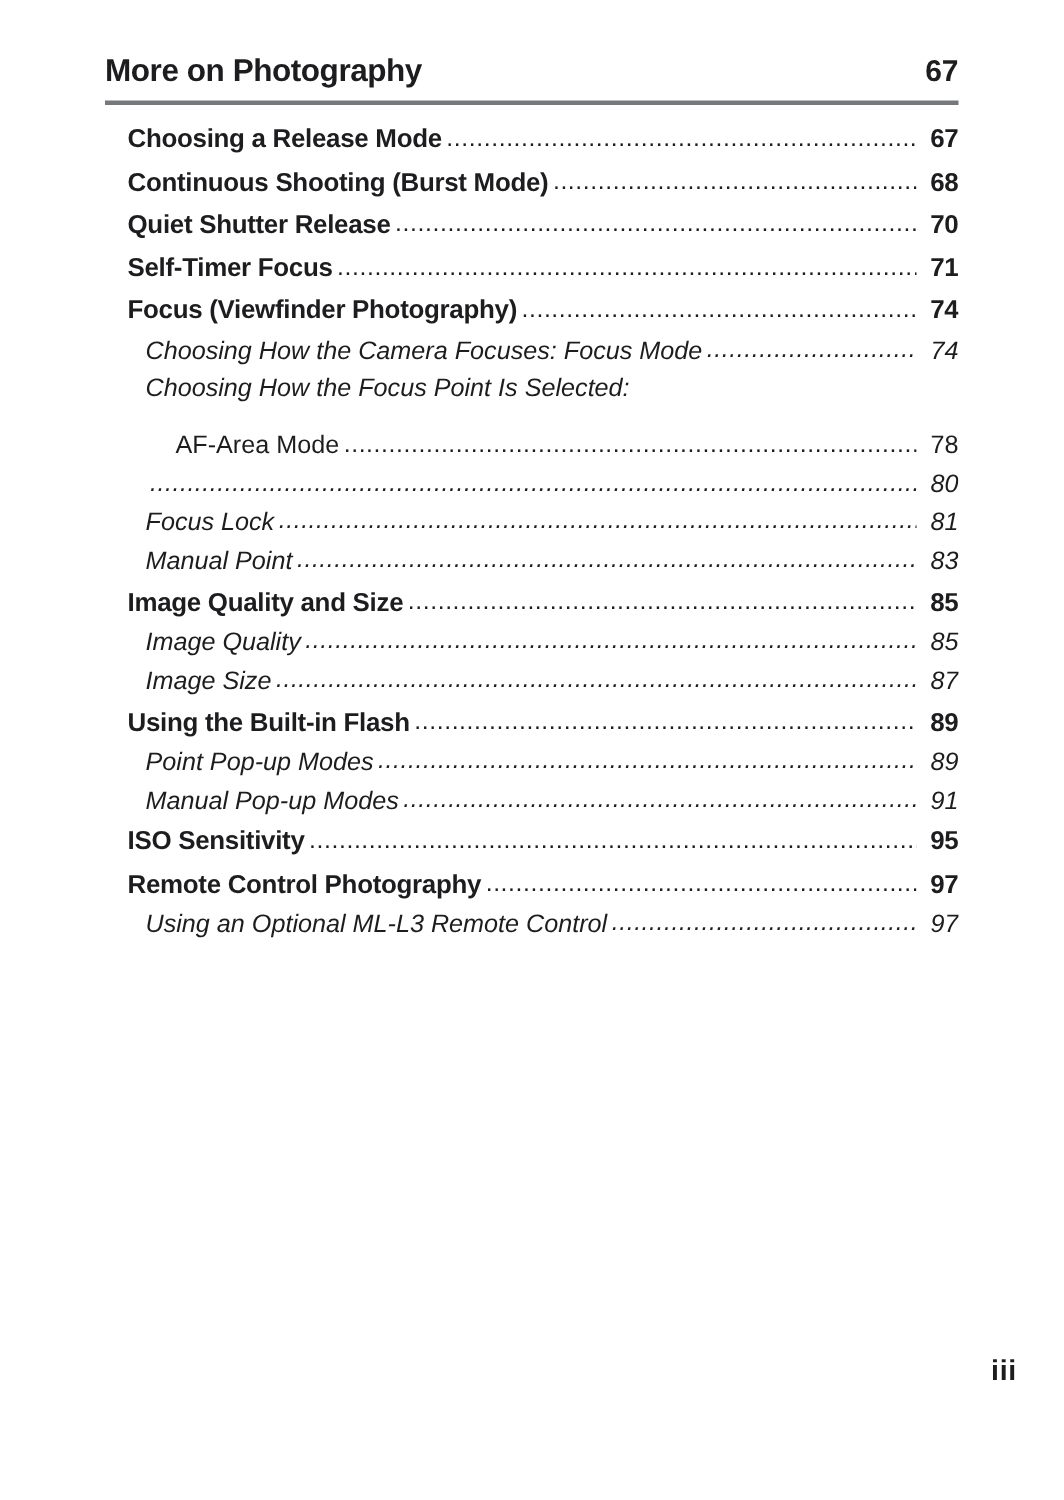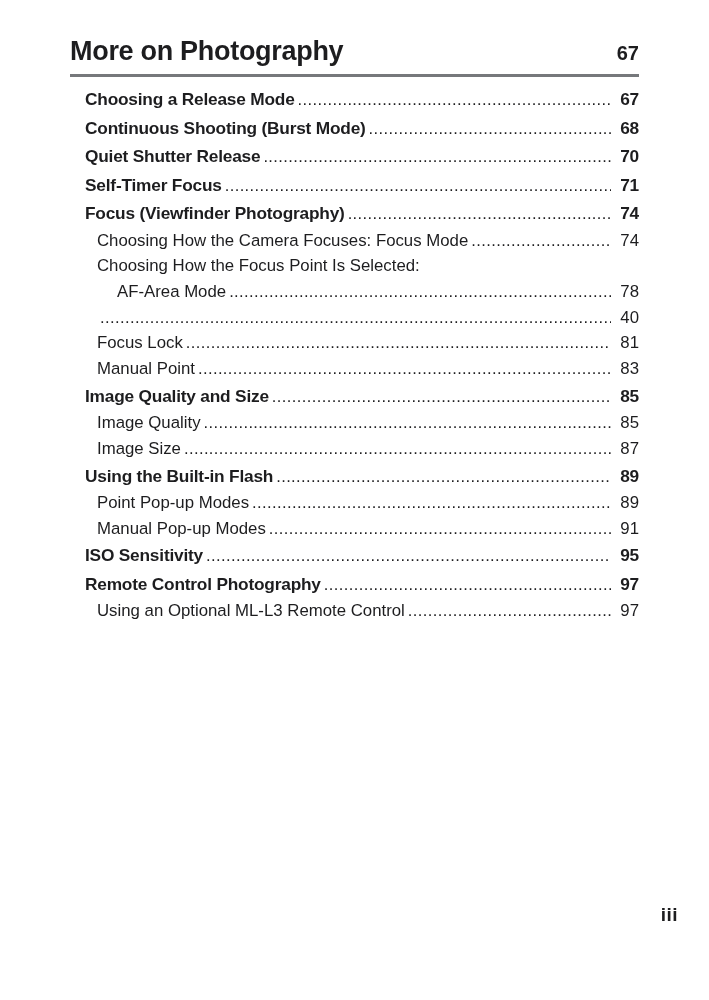--- a/index.html
+++ b/index.html
@@ -24,21 +24,21 @@
   }
   
   .header-row {
     display: flex;
     align-items: baseline;
     justify-content: space-between;
     margin-top: 36px;
     font-weight: bold;
   }
   .chapter-title {
-    font-size: 27px;
+    font-size: 21px;
     margin: 0;
     letter-spacing: -0.3px;
     white-space: nowrap;
   }
   .chapter-num {
     font-size: 20px;
   }
   .rule {
     height: 3px;
     background: #76787b;
@@ -60,26 +60,28 @@
     font-weight: bold;
     font-size: 17.3px;
     padding-left: 15px;
     letter-spacing: -0.2px;
   }
   .lvl2 {
     height: 25.7px;
     line-height: 25.7px;
     font-size: 16.8px;
     padding-left: 27px;
+    font-style: italic;
   }
   .lvl3 {
     height: 25.7px;
     line-height: 25.7px;
     font-size: 16.8px;
     padding-left: 47px;
+    margin-top: 12px;
   }
   .label {
     white-space: nowrap;
     flex: none;
   }
   .dots {
     flex: 1 1 auto;
     overflow: hidden;
     white-space: nowrap;
     margin: 0 5px 0 3px;
@@ -149,21 +151,21 @@
       <div class="row lvl2">
         <span class="label">Choosing How the Focus Point Is Selected:</span>
       </div>
       <div class="row lvl3">
         <span class="label">AF-Area Mode</span>
         <span class="dots">........................................................................................................................................................................................................</span>
         <span class="num">78</span>
       </div>
       <div class="row lvl2">
         <span class="dots">........................................................................................................................................................................................................</span>
-        <span class="num">40</span>
+        <span class="num">80</span>
       </div>
       <div class="row lvl2">
         <span class="label">Focus Lock</span>
         <span class="dots">........................................................................................................................................................................................................</span>
         <span class="num">81</span>
       </div>
       <div class="row lvl2">
         <span class="label">Manual Point</span>
         <span class="dots">........................................................................................................................................................................................................</span>
         <span class="num">83</span>

